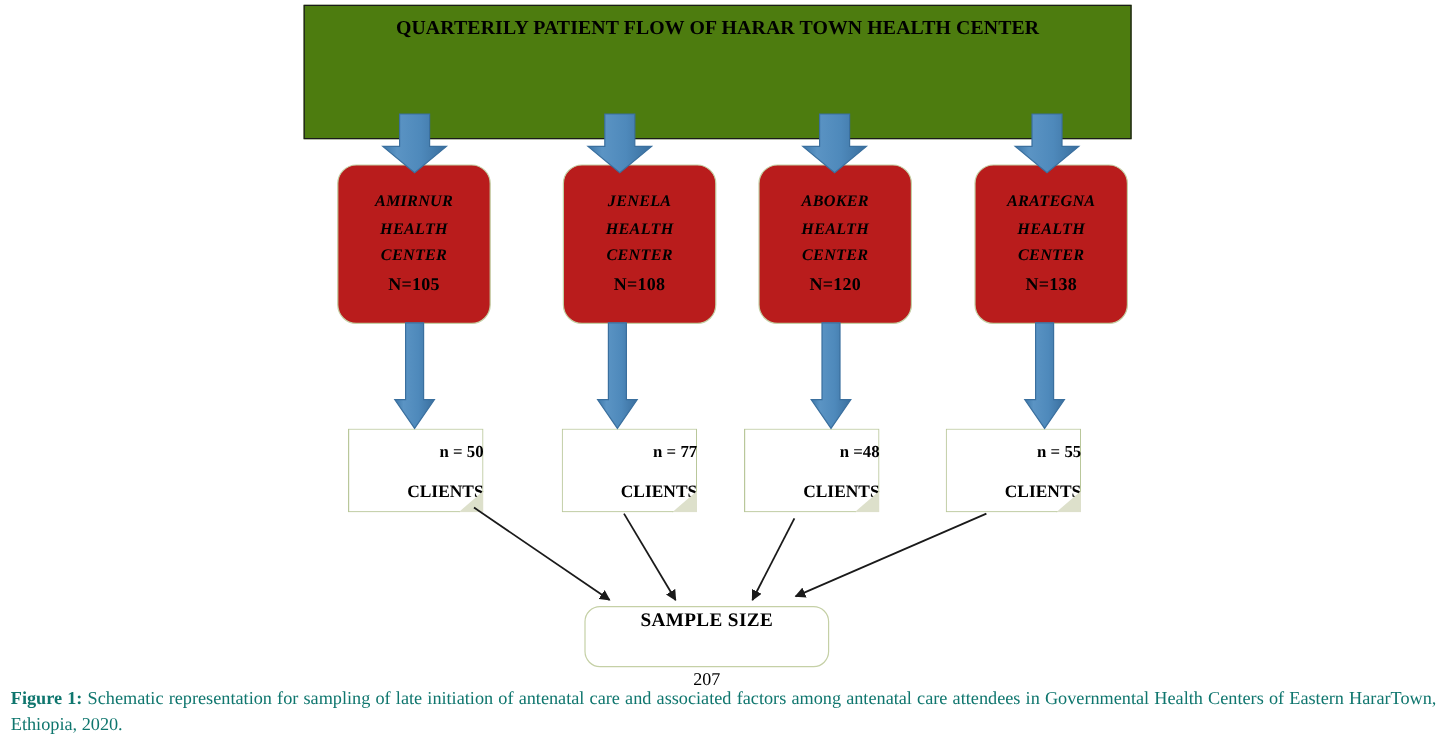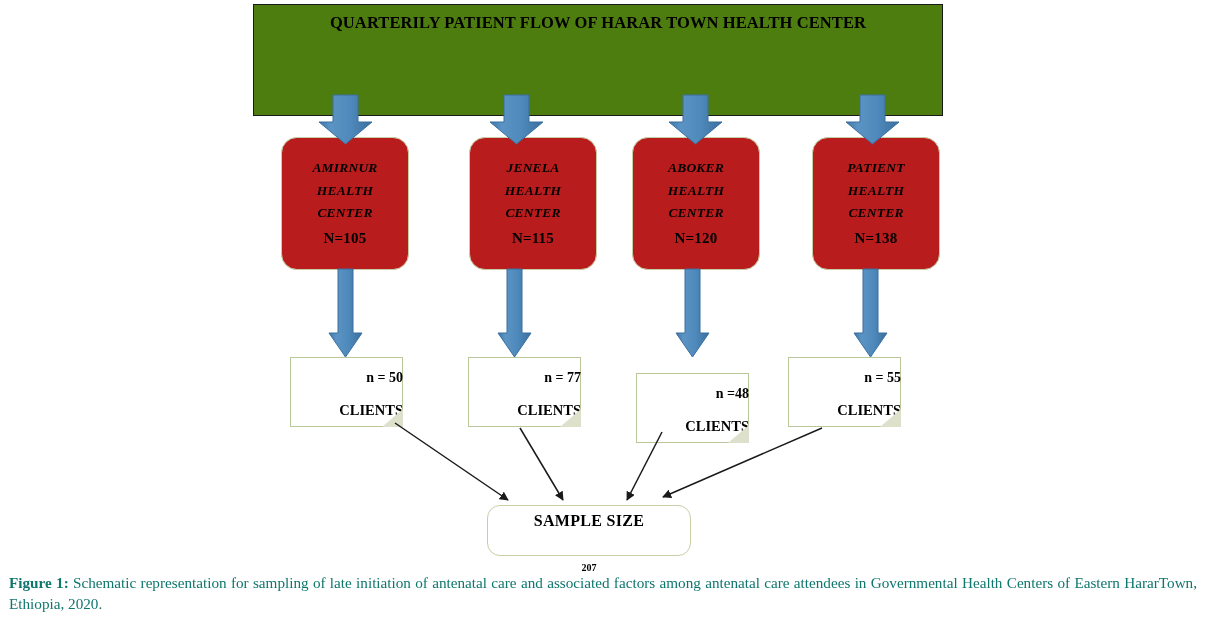--- a/index.html
+++ b/index.html
@@ -128,22 +128,22 @@
     justify-content: center;
   }
   .sample-box .s1 {
     font-weight: bold;
     font-size: 16px;
     line-height: 1.1;
     letter-spacing: 0.3px;
     margin-top: 24px;
   }
   .sample-box .s2 {
-    font-weight: bold;
-    font-size: 10px;
+    font-weight: normal;
+    font-size: 15px;
     line-height: 1.15;
     margin-top: 32px;
   }
   
   #arrows {
     position: absolute;
     left: 0;
     top: 0;
     width: 1205px;
     height: 629px;
@@ -175,52 +175,52 @@
     <div class="ln">AMIRNUR</div>
     <div class="ln">HEALTH</div>
     <div class="ln">CENTER</div>
     <div class="ln num">N=105</div>
   </div>
 
   <div class="hc-box" style="left:453px; top:137px;margin-left:16px;">
     <div class="ln">JENELA</div>
     <div class="ln">HEALTH</div>
     <div class="ln">CENTER</div>
-    <div class="ln num">N=115</div>
+    <div class="ln num">N=108</div>
   </div>
 
   <div class="hc-box" style="left:632px; top:137px;">
     <div class="ln">ABOKER</div>
     <div class="ln">HEALTH</div>
     <div class="ln">CENTER</div>
     <div class="ln num">N=120</div>
   </div>
 
   <div class="hc-box" style="left:812px; top:137px;">
-    <div class="ln">PATIENT</div>
+    <div class="ln">ARATEGNA</div>
     <div class="ln">HEALTH</div>
     <div class="ln">CENTER</div>
     <div class="ln num">N=138</div>
   </div>
 
   <div class="note-box" style="left:290px; top:357px;">
     <div class="note-body"></div>
     <div class="nl nl1">n = 50</div>
     <div class="nl nl2">CLIENTS</div>
     <div class="note-fold"></div>
   </div>
 
   <div class="note-box" style="left:468px; top:357px;">
     <div class="note-body"></div>
     <div class="nl nl1">n = 77</div>
     <div class="nl nl2">CLIENTS</div>
     <div class="note-fold"></div>
   </div>
 
-  <div class="note-box" style="left:636px; top:357px;margin-top:16px;">
+  <div class="note-box" style="left:620px; top:357px;">
     <div class="note-body"></div>
     <div class="nl nl1">n =48</div>
     <div class="nl nl2">CLIENTS</div>
     <div class="note-fold"></div>
   </div>
 
   <div class="note-box" style="left:788px; top:357px;">
     <div class="note-body"></div>
     <div class="nl nl1">n = 55</div>
     <div class="nl nl2">CLIENTS</div>

